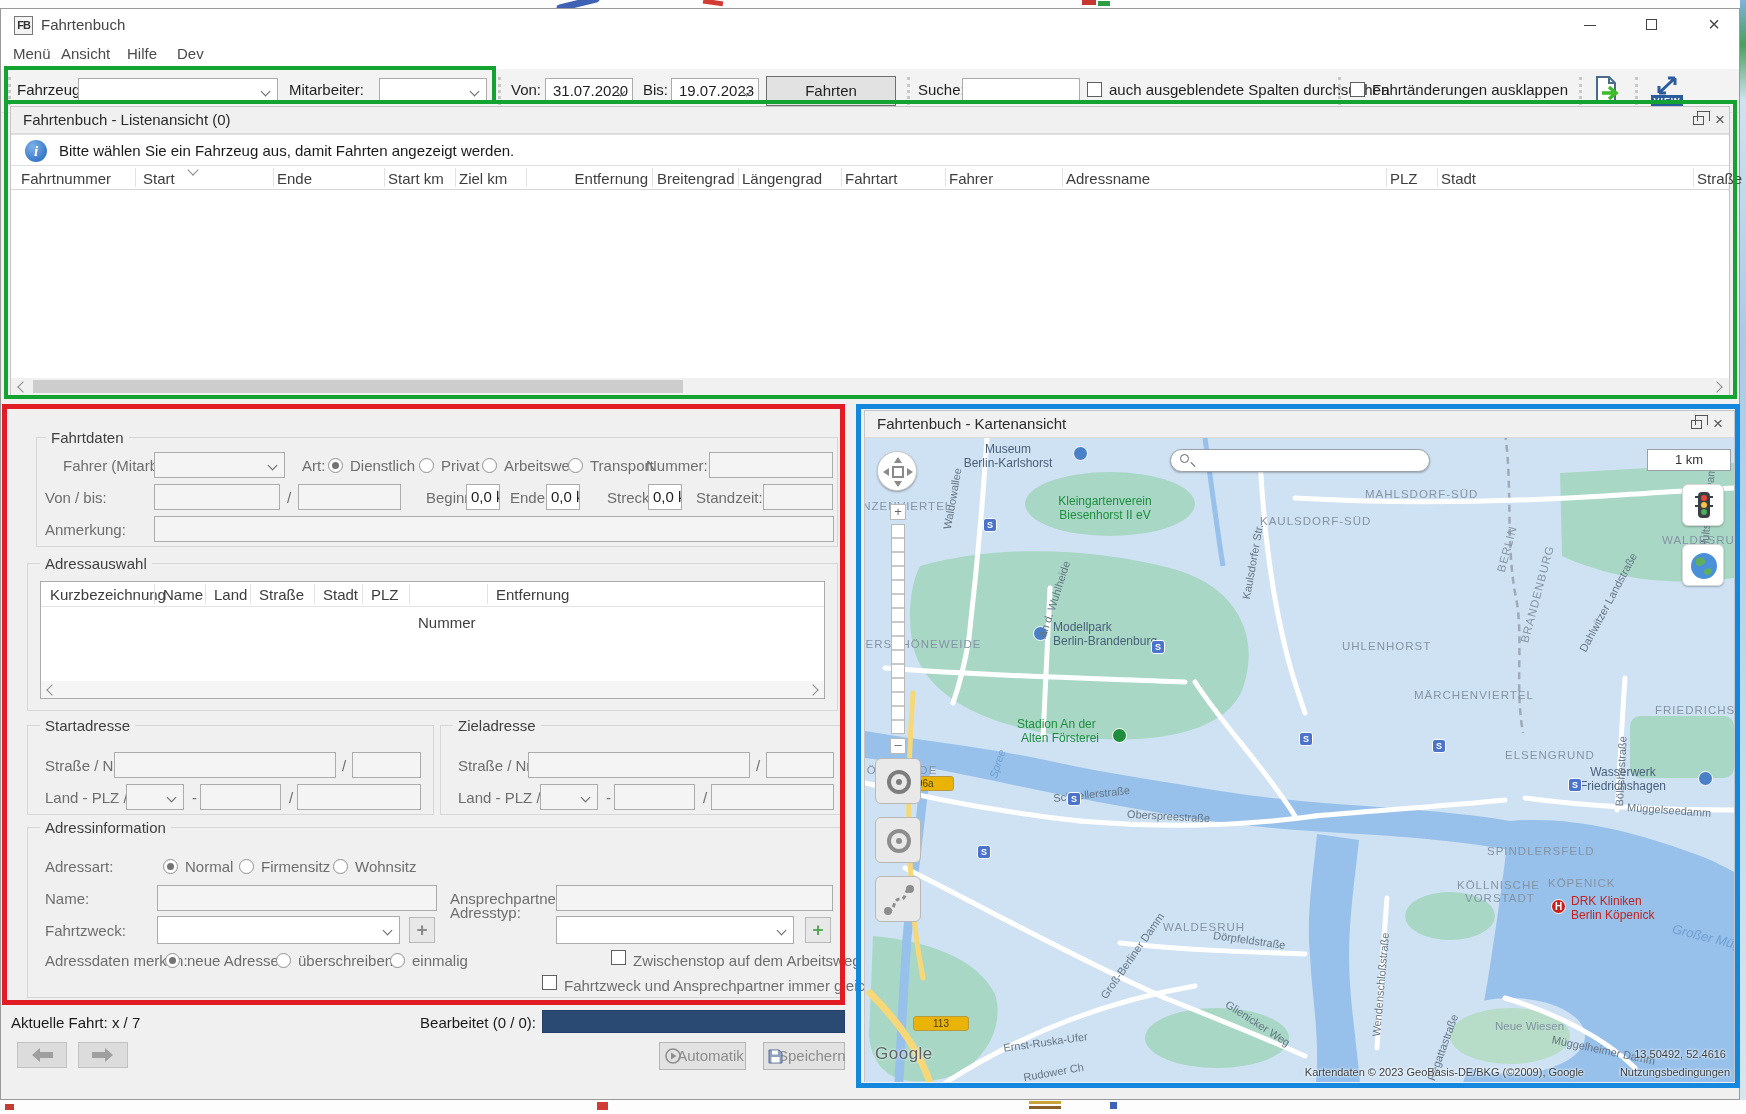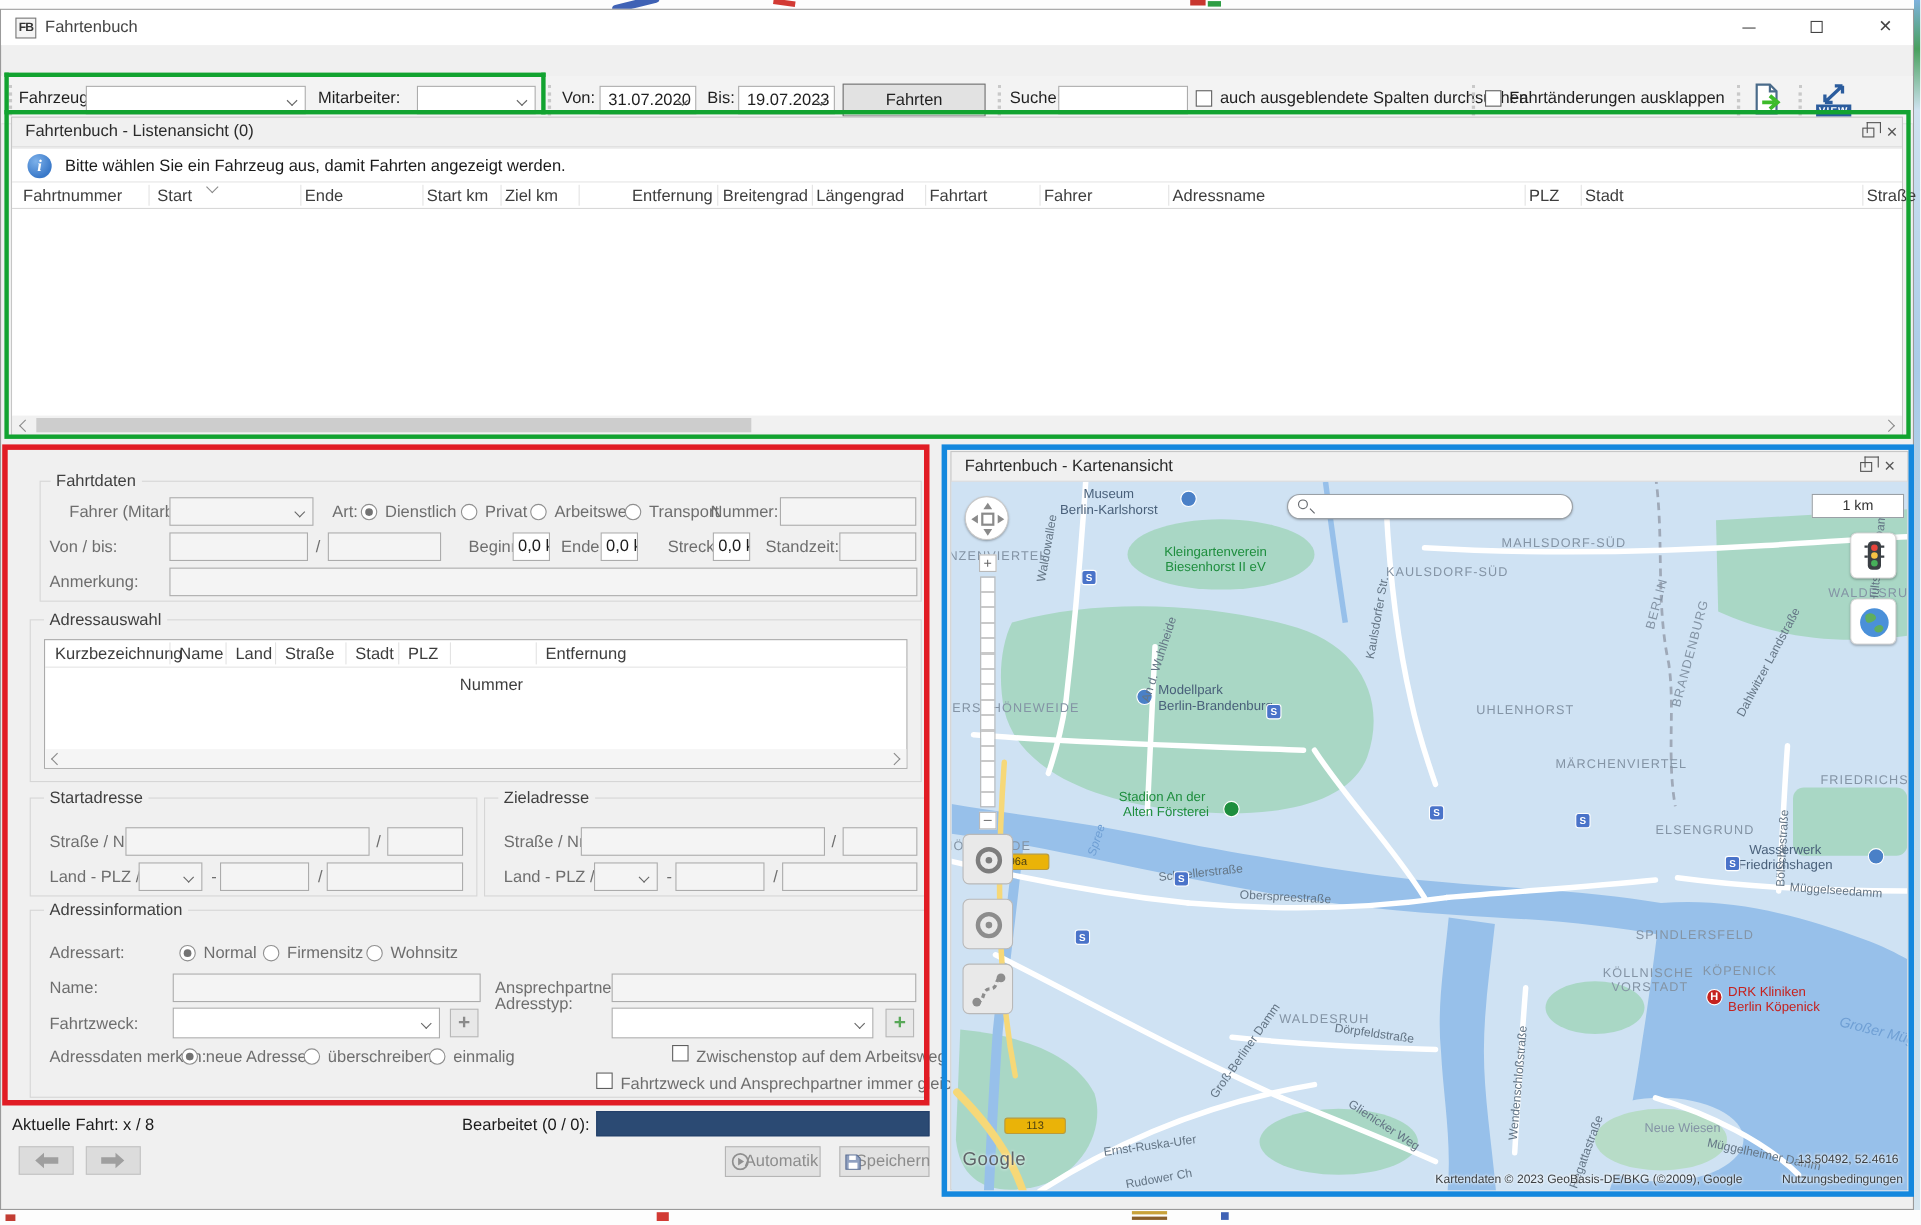--- a/index.html
+++ b/index.html
@@ -95,20 +95,26 @@
       <div class="win-title">Fahrtenbuch</div>
       <div class="winbtn" style="left:1564px;">
           <span class="minglyph"></span>
         </div>
       <div class="winbtn" style="left:1626px;">
           <span class="maxglyph"></span>
         </div>
       <div class="winbtn closeglyph" style="left:1688px;">×</div>
     </div>
 
+    <div class="menubar">
+      <span class="menu-item" style="left:12px;">Menü</span>
+      <span class="menu-item" style="left:60px;">Ansicht</span>
+      <span class="menu-item" style="left:126px;">Hilfe</span>
+      <span class="menu-item" style="left:176px;">Dev</span>
+    </div>
 
     <div class="toolbar">
       <div class="vsep" style="left:7px;"></div>
       <span class="tlabel" style="left:16px;top:12px;">Fahrzeug:</span>
       <div class="inp" style="left:77px;top:9px;width:200px;">
           <span class="combo-arrow"></span>
         </div>
       <span class="tlabel" style="left:288px;top:12px;">Mitarbeiter:</span>
       <div class="inp" style="left:378px;top:9px;width:108px;">
           <span class="combo-arrow"></span>
@@ -327,21 +333,21 @@
   <span class="flabel" style="left:187px;top:952px;">neue Adresse</span>
   <div class="radio" style="left:276px;top:953px;"></div>
   <span class="flabel" style="left:298px;top:952px;">überschreiben</span>
   <div class="radio" style="left:390px;top:953px;"></div>
   <span class="flabel" style="left:412px;top:952px;">einmalig</span>
   <div class="chk" style="left:611px;top:950px;"></div>
   <span class="flabel" style="left:633px;top:952px;">Zwischenstop auf dem Arbeitsweg</span>
   <div class="chk" style="left:542px;top:975px;"></div>
   <span class="flabel" style="left:564px;top:977px;">Fahrtzweck und Ansprechpartner immer gleich</span>
 
-  <span class="abs" style="left:11px;top:1014px;color:#1a1a1a;">Aktuelle Fahrt: x / 8</span>
+  <span class="abs" style="left:11px;top:1014px;color:#1a1a1a;">Aktuelle Fahrt: x / 7</span>
   <span class="abs" style="left:400px;top:1014px;width:136px;text-align:right;color:#1a1a1a;">Bearbeitet (0 / 0):</span>
   <div class="abs" style="left:542px;top:1010px;width:303px;height:23px;background:#2b4a73;border:1px solid #24406a;"></div>
   <div class="navarrow" style="left:17px;top:1042px;">
     <svg width="26" height="16" viewBox="0 0 26 16" style="margin:4px 11px;">
         <path d="M11,1 L3,8 L11,15 L11,11 L24,11 L24,5 L11,5 Z" fill="#9f9f9f"></path>
       </svg>
   </div>
   <div class="navarrow" style="left:78px;top:1042px;">
     <svg width="26" height="16" viewBox="0 0 26 16" style="margin:4px 11px;">
         <path d="M15,1 L23,8 L15,15 L15,11 L2,11 L2,5 L15,5 Z" fill="#9f9f9f"></path>

